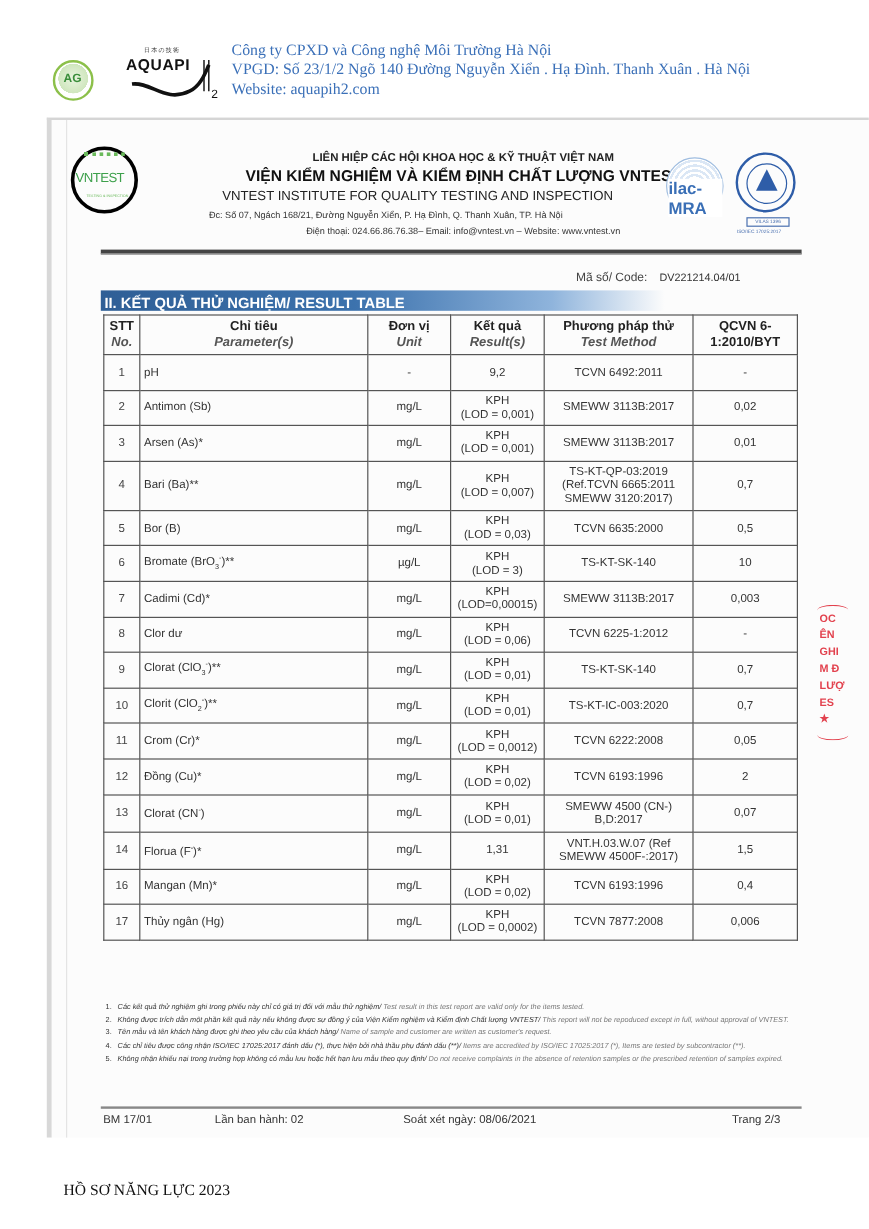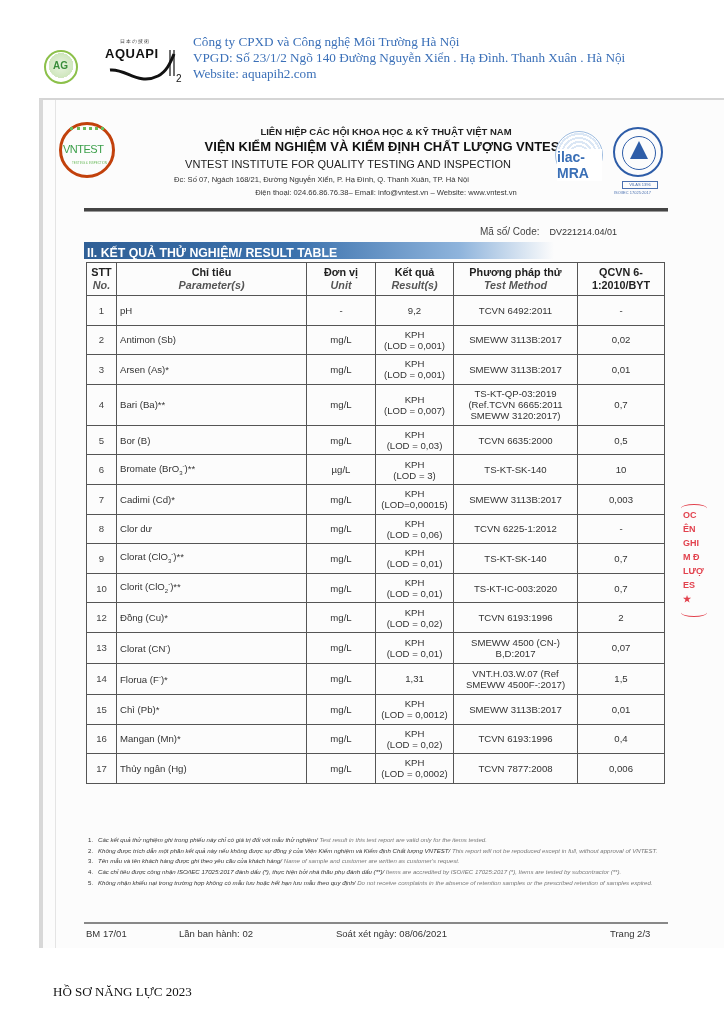--- a/index.html
+++ b/index.html
@@ -11,21 +11,21 @@
   .ag-logo span { position:absolute; left:7px; top:8px; font-size:10px; font-weight:bold; color:#3a8d3a; font-family:"Liberation Sans", sans-serif; }
   .aqua-jp { position:absolute; left:76px; top:2px; font-size:5px; color:#333; letter-spacing:1px; }
   .aqua-text { position:absolute; left:61px; top:10px; font-size:13px; font-weight:bold; color:#111; letter-spacing:0.5px; }
   .aqua-swoosh { position:absolute; left:64px; top:10px; width:80px; height:40px; }
   .company { position:absolute; left:193px; top:34px; font-family:"Liberation Serif", serif; font-size:13.2px; line-height:16px; color:#3b70b8; }
 
   
   .scan { position:absolute; left:39px; top:98px; width:685px; height:848px; background:#fcfcfc; border-left:4px solid #d8d8d8; border-top:2px solid #d5d5d5; }
   .scan-inner { position:absolute; left:12px; top:0; width:650px; height:100%; border-left:1px solid #e4e4e4; }
 
-  .vntest-logo { position:absolute; left:59px; top:122px; width:56px; height:56px; border-radius:50%; border:3px solid #c2410c; box-sizing:border-box; }
+  .vntest-logo { position:absolute; left:59px; top:122px; width:56px; height:56px; border-radius:50%; border:3px solid #000000; box-sizing:border-box; }
   .vntest-logo .gear { position:absolute; left:8px; top:2px; width:34px; height:10px; border-top:3px dotted #6aba5b; }
   .vntest-logo .txt { position:absolute; left:1px; top:18px; font-size:11px; color:#3da04b; letter-spacing:-0.5px; }
   .vntest-logo .sub { position:absolute; left:10px; top:36px; font-size:3px; color:#6aba5b; }
   .inst-line1 { position:absolute; left:0; width:724px; top:126px; text-align:center; font-size:9.5px; font-weight:bold; color:#222; padding-left:48px; box-sizing:border-box; }
   .inst-line2 { position:absolute; left:0; width:724px; top:139px; text-align:center; font-size:13px; font-weight:bold; color:#111; padding-left:48px; box-sizing:border-box; }
   .inst-line3 { position:absolute; left:0; width:668px; top:158px; text-align:center; font-size:11px; color:#222; padding-left:28px; box-sizing:border-box; }
   .inst-line4 { position:absolute; left:0; width:595px; top:175px; text-align:center; font-size:7.6px; color:#333; padding-left:48px; box-sizing:border-box; }
   .inst-line5 { position:absolute; left:0; width:724px; top:188px; text-align:center; font-size:7.6px; color:#333; padding-left:48px; box-sizing:border-box; }
   .ilac { position:absolute; left:555px; top:131px; width:48px; height:48px; border-radius:50%; background:repeating-radial-gradient(circle, #dbe7f5 0 2px, #fff 2px 4px); border:1px solid #9fbde0; box-sizing:border-box; }
   .ilac span { position:absolute; left:1px; top:17px; font-size:14px; font-weight:bold; color:#3a6fb6; background:#fff; }
@@ -271,20 +271,33 @@
         <td>
           <span style="display: block;">KPH</span>
           <span style="display: block;">(LOD = 0,01)</span>
         </td>
         <td>
           <span style="display: block;">TS-KT-IC-003:2020</span>
         </td>
         <td><span>0,7</span></td>
       </tr>
       <tr class="r">
+        <td class="num"><span>11</span></td>
+        <td class="param"><span>Crom (Cr)*</span></td>
+        <td><span>mg/L</span></td>
+        <td>
+          <span style="display: block;">KPH</span>
+          <span style="display: block;">(LOD = 0,0012)</span>
+        </td>
+        <td>
+          <span style="display: block;">TCVN 6222:2008</span>
+        </td>
+        <td><span>0,05</span></td>
+      </tr>
+      <tr class="r">
         <td class="num"><span>12</span></td>
         <td class="param"><span>Đồng (Cu)*</span></td>
         <td><span>mg/L</span></td>
         <td>
           <span style="display: block;">KPH</span>
           <span style="display: block;">(LOD = 0,02)</span>
         </td>
         <td>
           <span style="display: block;">TCVN 6193:1996</span>
         </td>
@@ -309,33 +322,20 @@
         <td class="param"><span>Florua (F</span><span class="sup-s">-</span><span>)*</span></td>
         <td><span>mg/L</span></td>
         <td>
           <span style="display: block;">1,31</span>
         </td>
         <td>
           <span style="display: block;">VNT.H.03.W.07 (Ref</span>
           <span style="display: block;">SMEWW 4500F-:2017)</span>
         </td>
         <td><span>1,5</span></td>
-      </tr>
-      <tr class="r">
-        <td class="num"><span>15</span></td>
-        <td class="param"><span>Chì (Pb)*</span></td>
-        <td><span>mg/L</span></td>
-        <td>
-          <span style="display: block;">KPH</span>
-          <span style="display: block;">(LOD = 0,0012)</span>
-        </td>
-        <td>
-          <span style="display: block;">SMEWW 3113B:2017</span>
-        </td>
-        <td><span>0,01</span></td>
       </tr>
       <tr class="r">
         <td class="num"><span>16</span></td>
         <td class="param"><span>Mangan (Mn)*</span></td>
         <td><span>mg/L</span></td>
         <td>
           <span style="display: block;">KPH</span>
           <span style="display: block;">(LOD = 0,02)</span>
         </td>
         <td>

